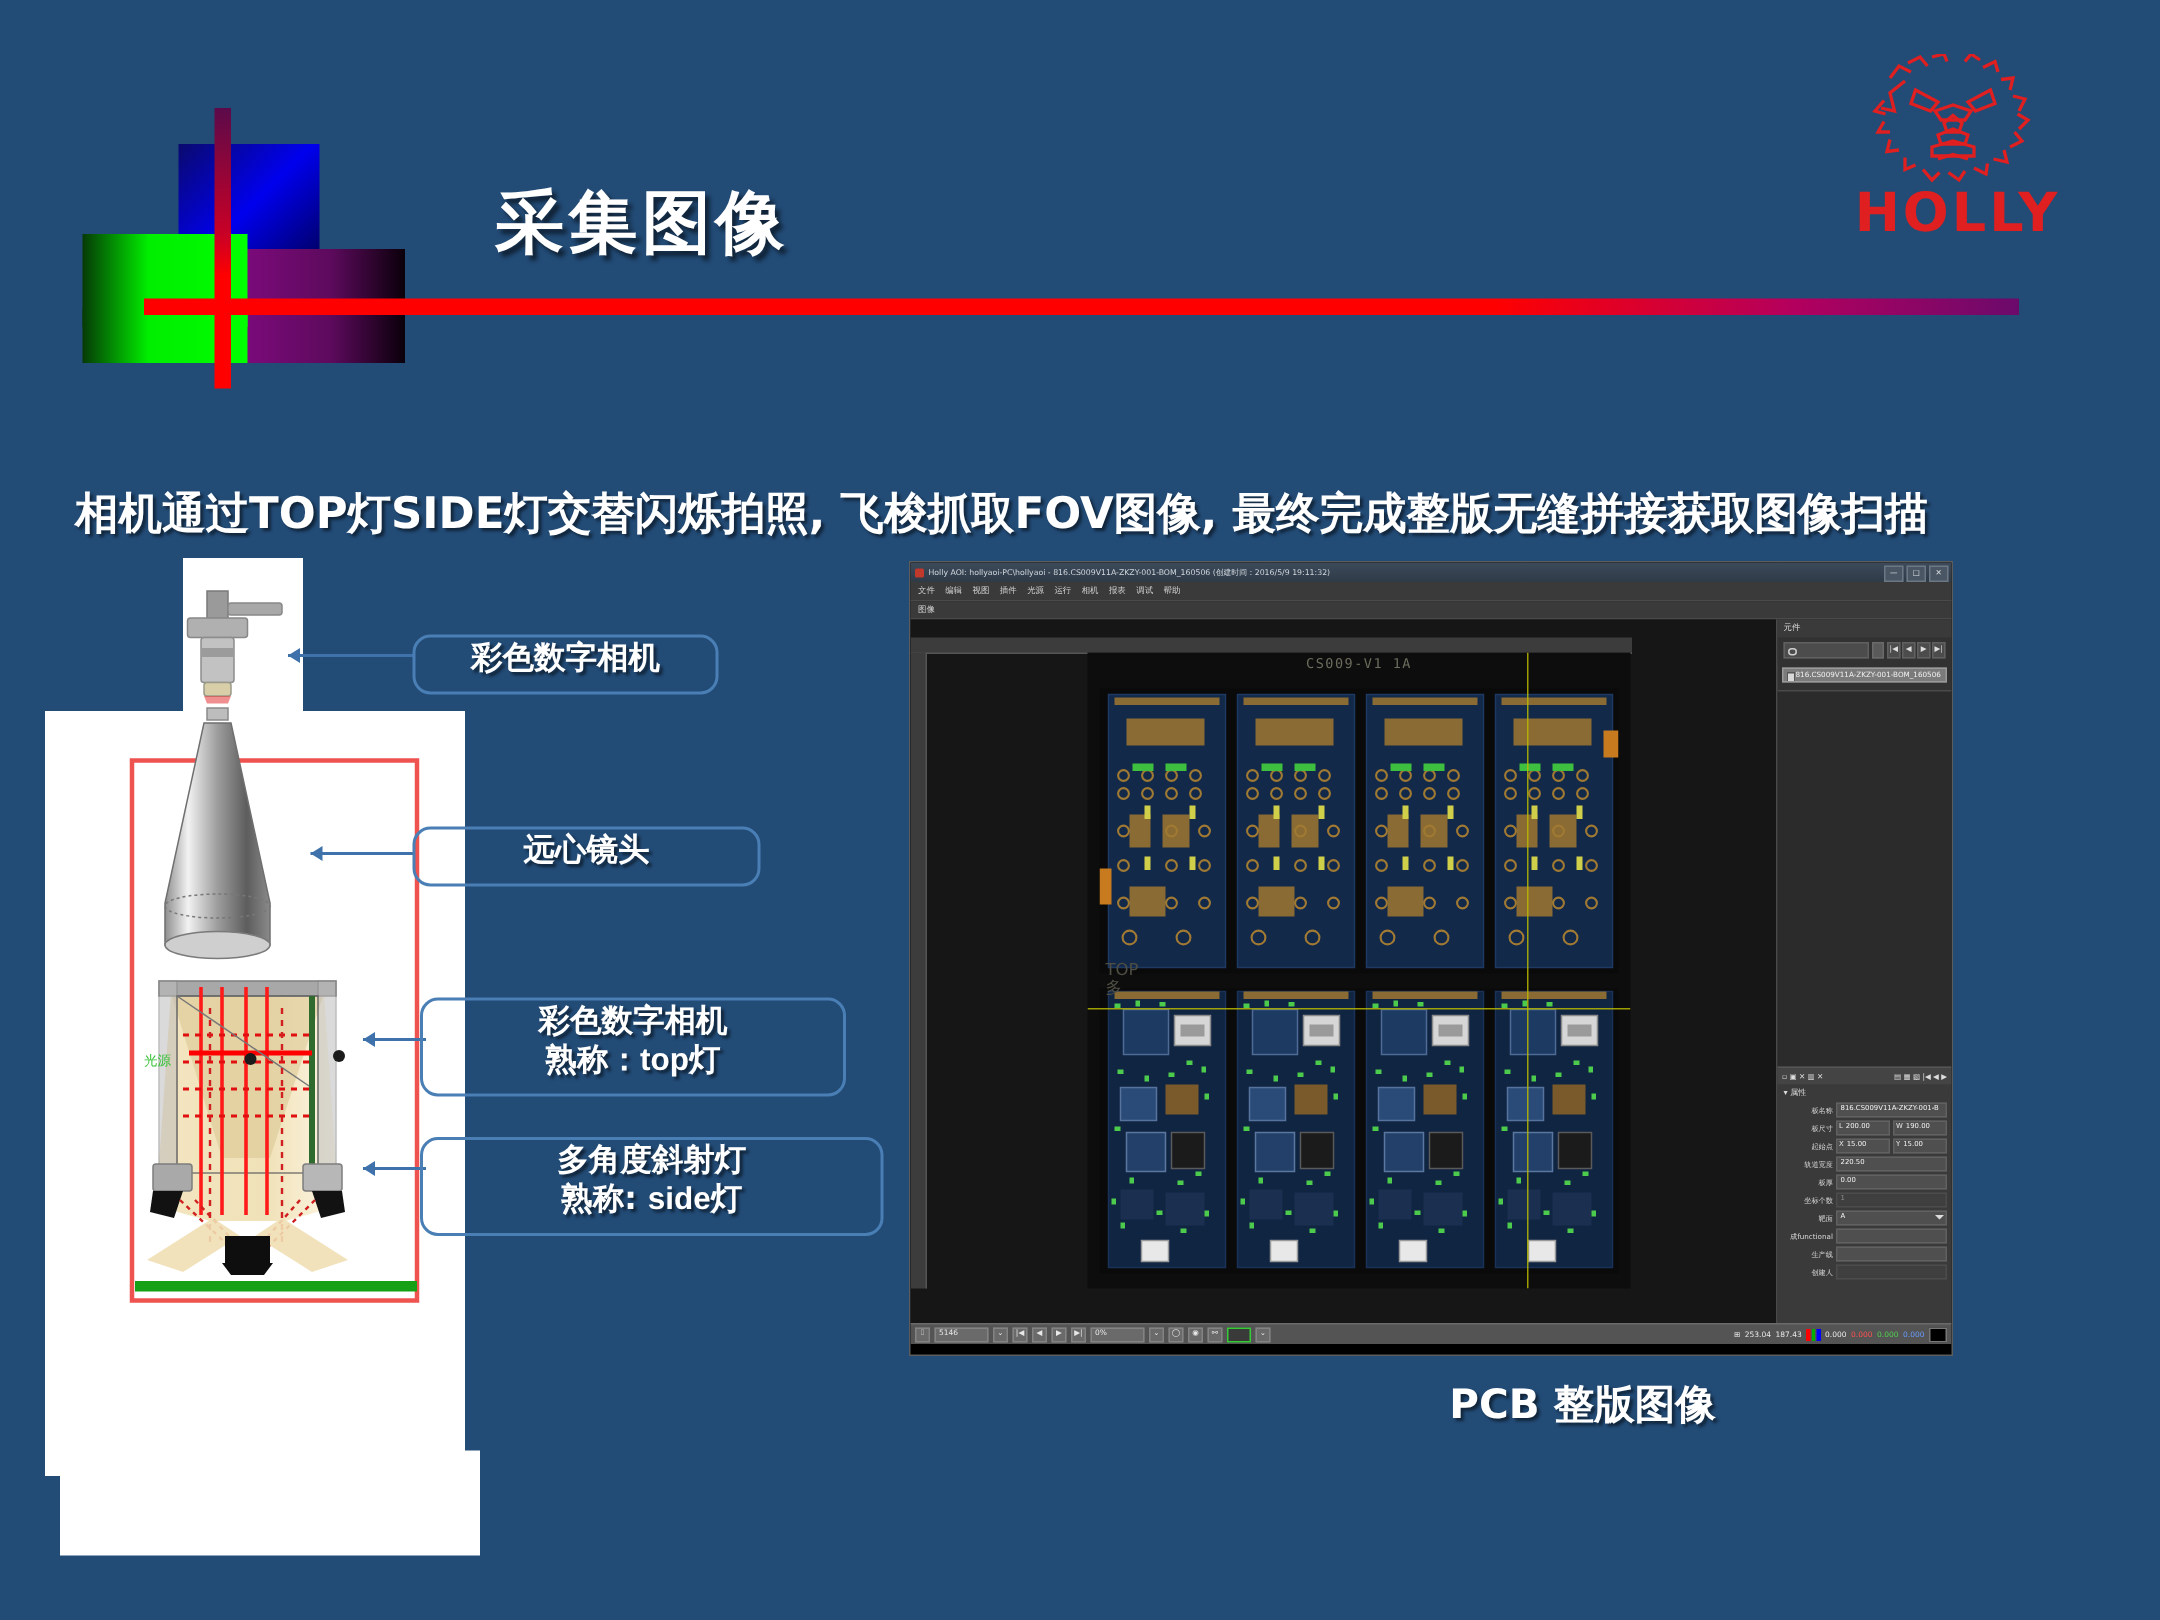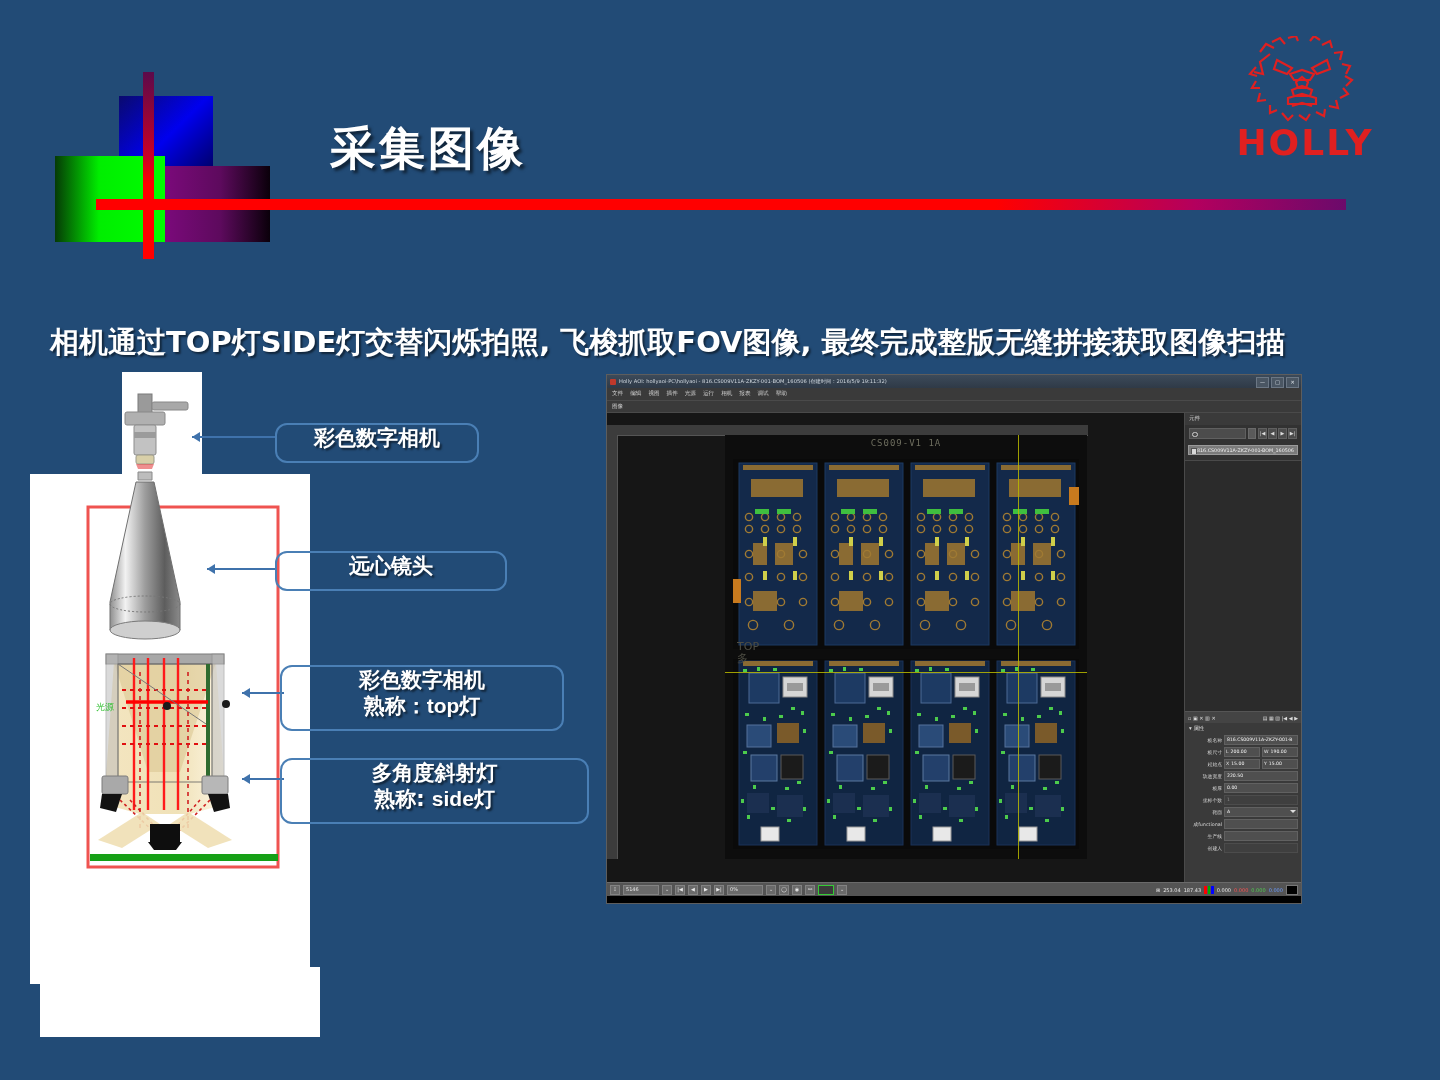--- a/index.html
+++ b/index.html
@@ -904,15 +904,16 @@
         <i style="background:#0000ff"></i>
       </span>
       <span style="color:#e8e8e8">0.000</span>
       <span style="color:#ff5050">0.000</span>
       <span style="color:#50d050">0.000</span>
       <span style="color:#6a9bff">0.000</span>
       <span class="sb-swatch"></span>
     </div>
   </div>
 
+  <div class="caption">PCB 整版图像</div>
 
 
 </div>
 
 </body></html>

